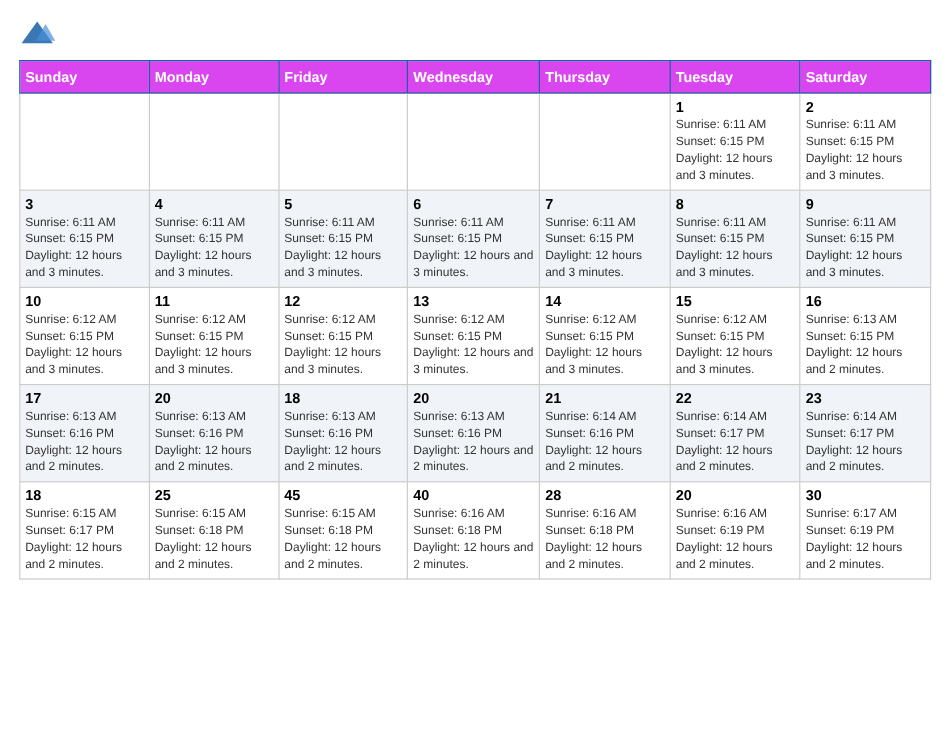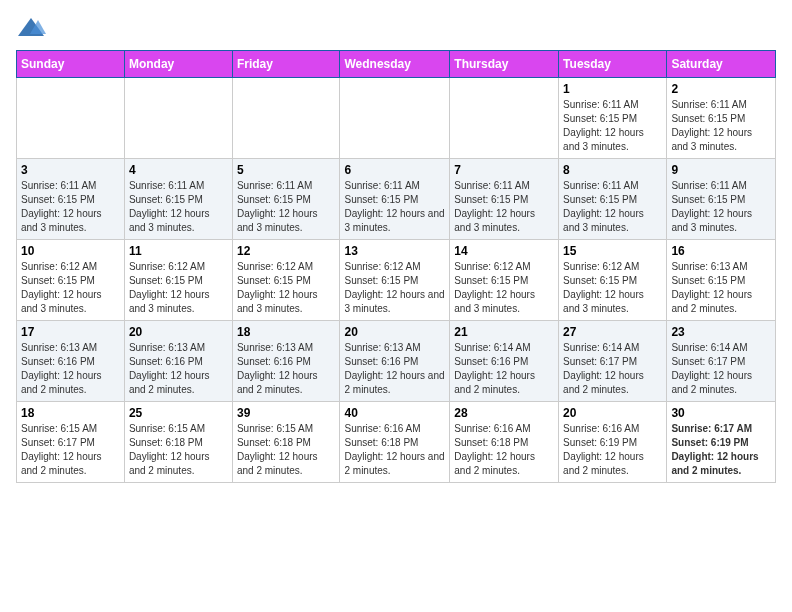--- a/index.html
+++ b/index.html
@@ -249,21 +249,21 @@
 Sunset: 6:16 PM
 Daylight: 12 hours and 2 minutes.</div>
         </td>
         <td>
           <span class="day-num">21</span>
           <div class="day-info" style="white-space: pre-line;">Sunrise: 6:14 AM
 Sunset: 6:16 PM
 Daylight: 12 hours and 2 minutes.</div>
         </td>
         <td>
-          <span class="day-num">27</span>
+          <span class="day-num">22</span>
           <div class="day-info" style="white-space: pre-line;">Sunrise: 6:14 AM
 Sunset: 6:17 PM
 Daylight: 12 hours and 2 minutes.</div>
         </td>
         <td>
           <span class="day-num">23</span>
           <div class="day-info" style="white-space: pre-line;">Sunrise: 6:14 AM
 Sunset: 6:17 PM
 Daylight: 12 hours and 2 minutes.</div>
         </td>
@@ -275,21 +275,21 @@
 Sunset: 6:17 PM
 Daylight: 12 hours and 2 minutes.</div>
         </td>
         <td>
           <span class="day-num">25</span>
           <div class="day-info" style="white-space: pre-line;">Sunrise: 6:15 AM
 Sunset: 6:18 PM
 Daylight: 12 hours and 2 minutes.</div>
         </td>
         <td>
-          <span class="day-num">39</span>
+          <span class="day-num">45</span>
           <div class="day-info" style="white-space: pre-line;">Sunrise: 6:15 AM
 Sunset: 6:18 PM
 Daylight: 12 hours and 2 minutes.</div>
         </td>
         <td>
           <span class="day-num">40</span>
           <div class="day-info" style="white-space: pre-line;">Sunrise: 6:16 AM
 Sunset: 6:18 PM
 Daylight: 12 hours and 2 minutes.</div>
         </td>
@@ -300,19 +300,19 @@
 Daylight: 12 hours and 2 minutes.</div>
         </td>
         <td>
           <span class="day-num">20</span>
           <div class="day-info" style="white-space: pre-line;">Sunrise: 6:16 AM
 Sunset: 6:19 PM
 Daylight: 12 hours and 2 minutes.</div>
         </td>
         <td>
           <span class="day-num">30</span>
-          <div class="day-info" style="white-space: pre-line; font-weight: bold;">Sunrise: 6:17 AM
+          <div class="day-info" style="white-space: pre-line;">Sunrise: 6:17 AM
 Sunset: 6:19 PM
 Daylight: 12 hours and 2 minutes.</div>
         </td>
       </tr>
     </tbody>
 </table>
 
 </body></html>

